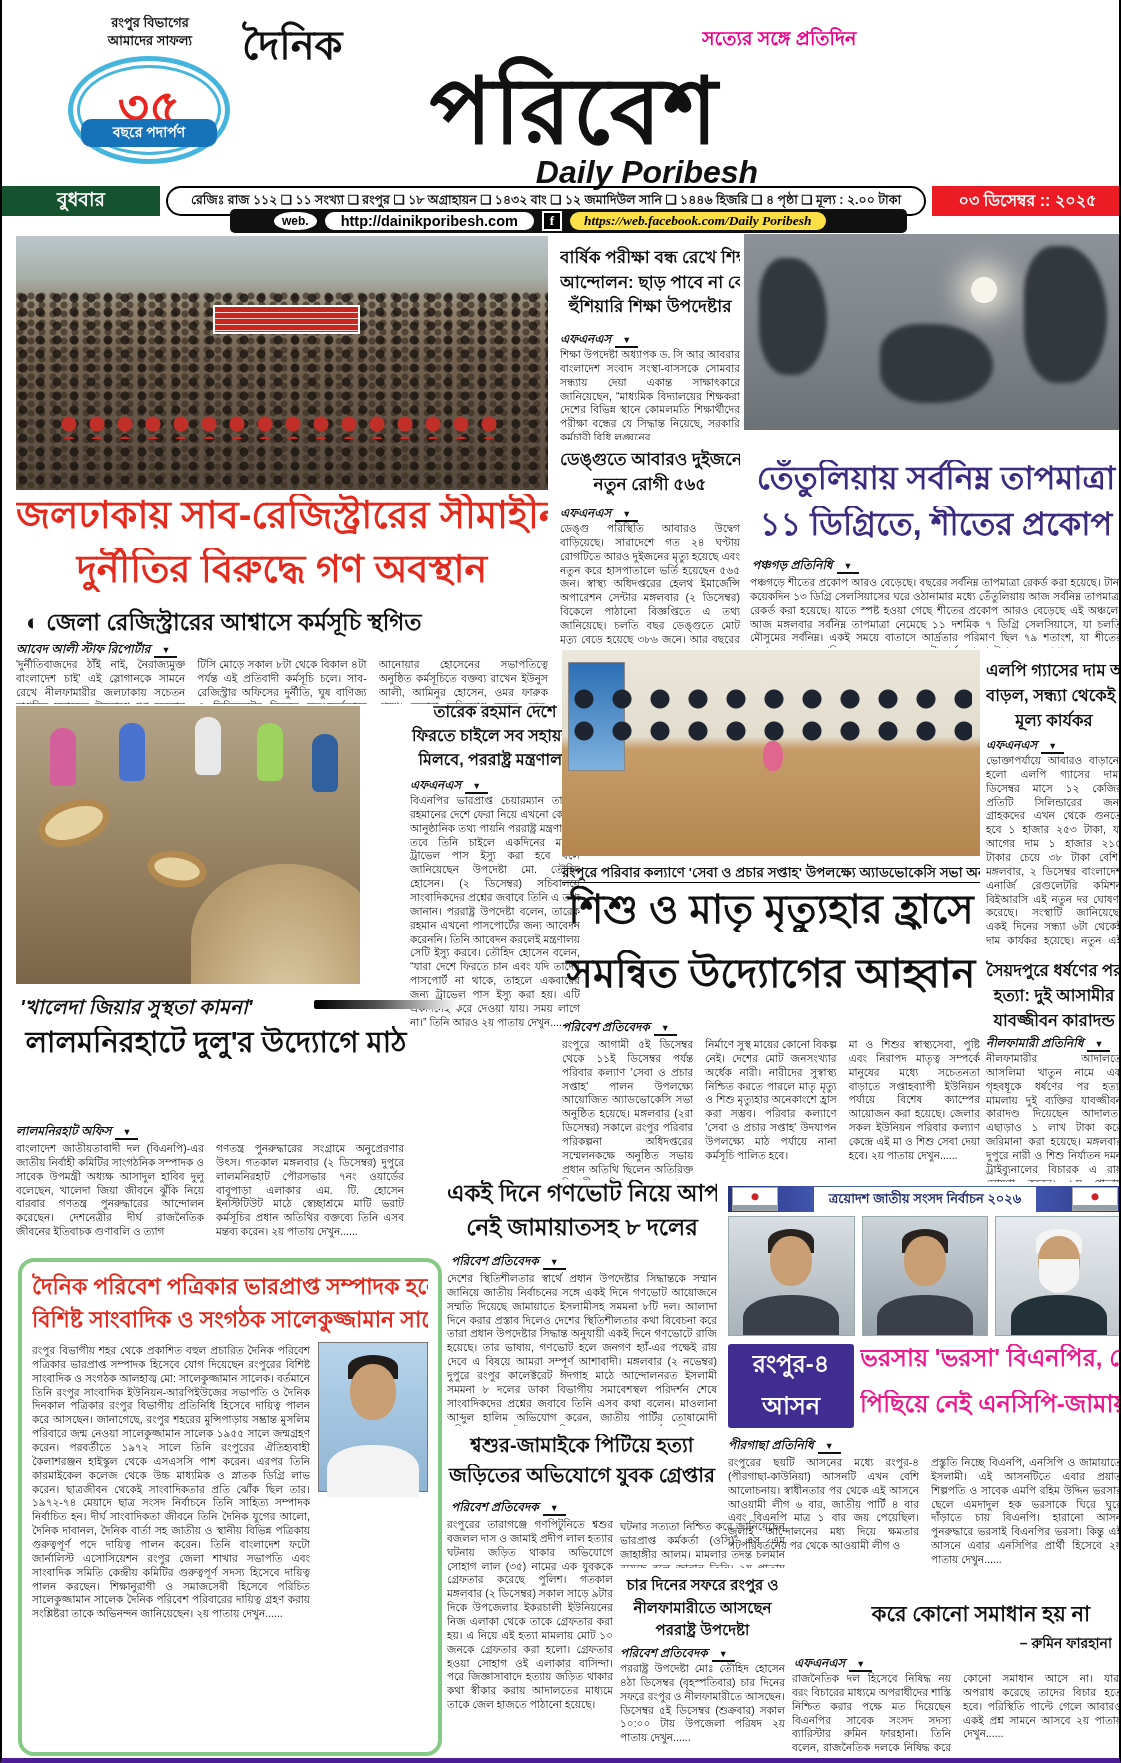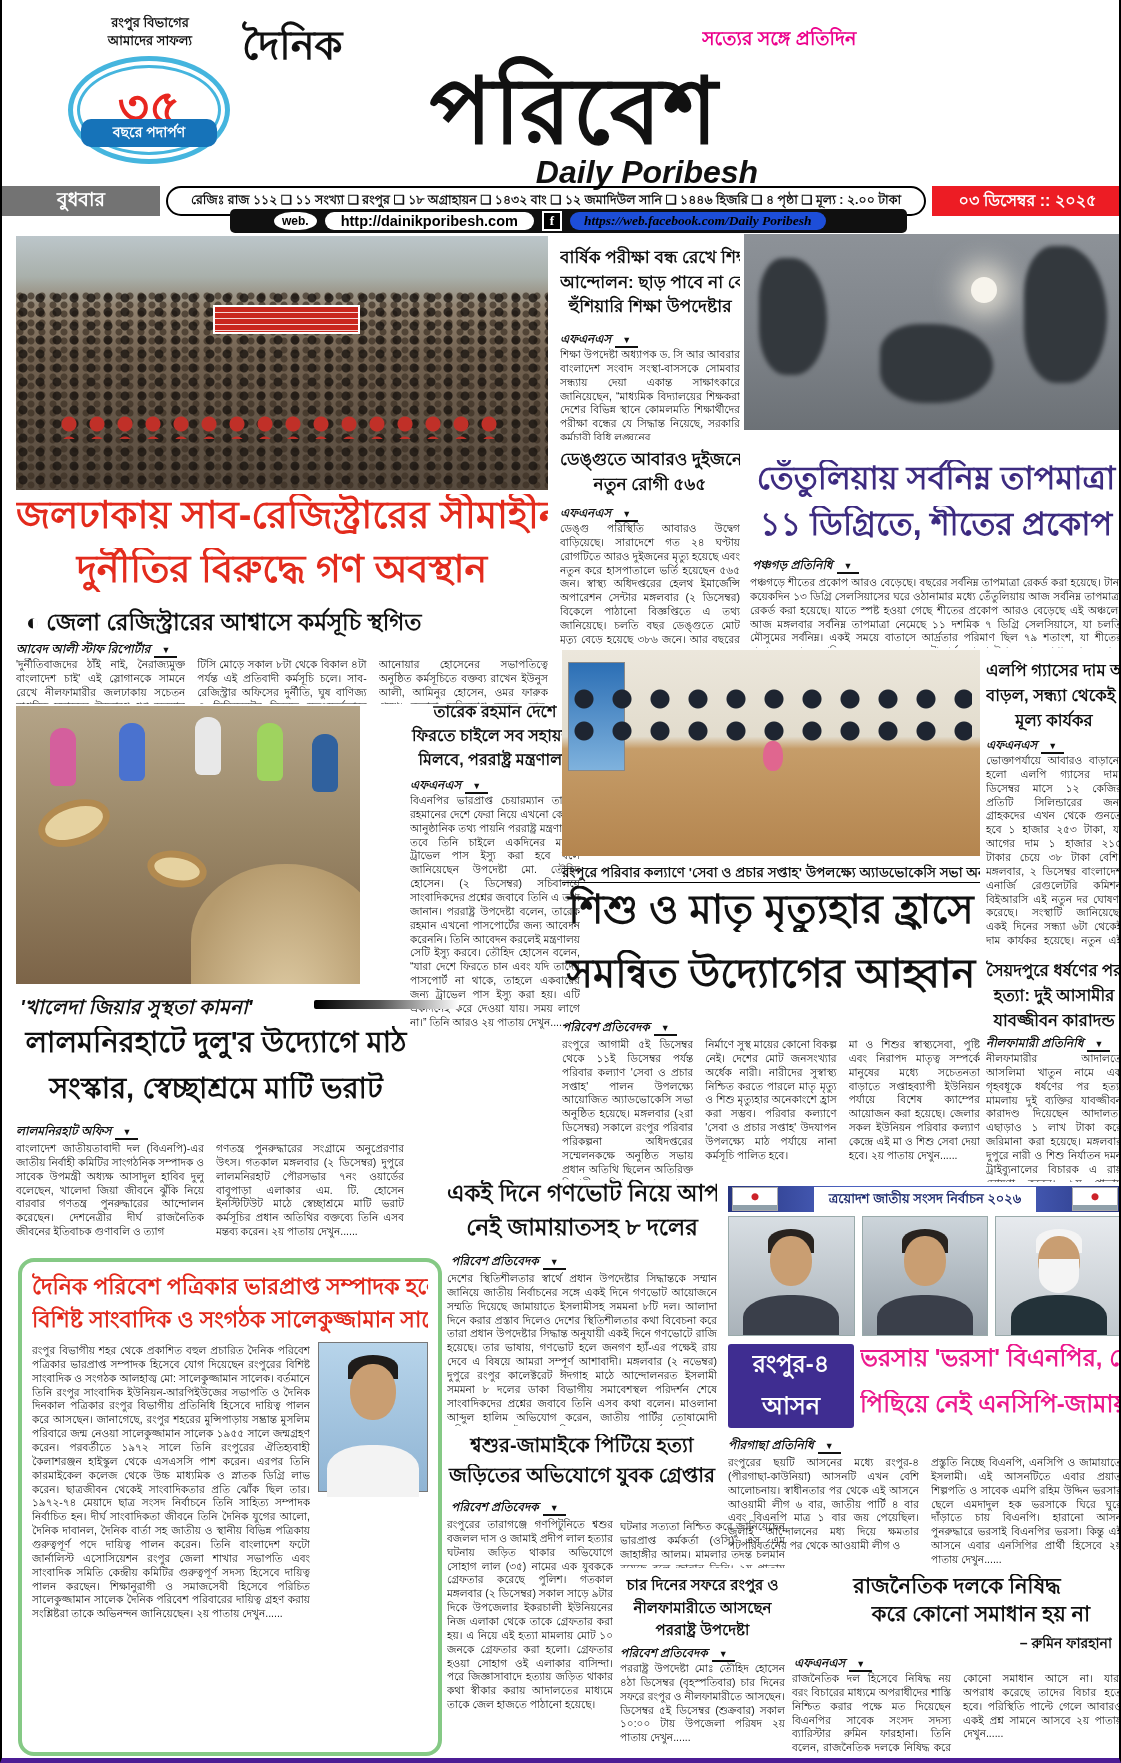--- a/index.html
+++ b/index.html
@@ -18,30 +18,30 @@
   .bt{font-size:10.5px;line-height:1.32;text-align:justify;color:#141414;overflow:hidden;}
   .colwrap{display:flex;gap:12px;overflow:hidden;}
   .colwrap>div{flex:1;overflow:hidden;}
   .photo{position:absolute;overflow:hidden;background:#ccc;}
   
   .badge{border-radius:50%;border:5px solid #45b5de;background:#fff;box-sizing:border-box;}
   .badge-inner{position:absolute;inset:4px;border-radius:50%;border:3px solid #45b5de;}
   .badge-num{position:absolute;top:10px;left:0;right:0;text-align:center;font-size:48px;font-weight:bold;color:#e8261f;}
   .badge-cap{position:absolute;left:8px;right:8px;bottom:12px;background:#1673b9;color:#fff;font-size:14px;font-weight:bold;
              text-align:center;border-radius:10px;padding:2px 0;white-space:nowrap;overflow:hidden;}
-  .daybox{background:#737373;color:#fff;font-weight:bold;font-size:19px;display:flex;align-items:center;justify-content:center;}
+  .daybox{background:#14532d;color:#fff;font-weight:bold;font-size:19px;display:flex;align-items:center;justify-content:center;}
   .datebox{background:#ed1c24;color:#fff;font-weight:bold;font-size:16px;display:flex;align-items:center;justify-content:center;white-space:nowrap;}
   .regpill{border:2px solid #000;border-radius:16px;font-size:12.5px;font-weight:bold;display:flex;align-items:center;
            justify-content:center;white-space:nowrap;overflow:hidden;padding:0 8px;box-sizing:border-box;}
   .webbar{background:#101010;border-radius:5px;display:flex;align-items:center;gap:8px;padding:0 6px;box-sizing:border-box;}
   .weboval{background:#fff;color:#000;font-weight:bold;font-size:12px;border-radius:50% / 60%;padding:2px 8px;}
   .webpill{background:#fff;color:#000;font-weight:bold;font-size:14.5px;border-radius:12px;padding:1px 16px;white-space:nowrap;}
   .fbsq{background:#000;color:#fff;border:2px solid #fff;font-weight:bold;font-size:13px;width:16px;height:16px;
         display:flex;align-items:center;justify-content:center;font-family:"Liberation Serif",serif;}
-  .fbpill{background:#1d4ed8;color:#000;font-weight:bold;font-style:italic;font-size:13.5px;border-radius:12px;padding:1px 14px;
+  .fbpill{background:#fde047;color:#000;font-weight:bold;font-style:italic;font-size:13.5px;border-radius:12px;padding:1px 14px;
           font-family:"Liberation Serif",serif;white-space:nowrap;}
   .subhead{font-size:23px;font-weight:bold;color:#111;}
   .gradbar{background:linear-gradient(90deg,#000 0%,#555 45%,#fff 100%);height:9px;border-radius:2px;}
   .greenbox{border:4px solid #85c985;border-radius:16px;box-sizing:border-box;padding:8px 10px;overflow:hidden;}
   .seatbox{background:#3f2d91;color:#fff;font-weight:bold;text-align:center;display:flex;flex-direction:column;
            justify-content:center;gap:2px;border-radius:3px;}
   .ecbanner{background:linear-gradient(90deg,#27357f,#4c62c0 30%,#4c62c0 70%,#27357f);display:flex;align-items:center;
             justify-content:space-between;padding:2px 4px;box-sizing:border-box;}
   .eccard{width:44px;height:22px;background:#fff;border:1px solid #aaa;
           background-image:radial-gradient(circle at 50% 40%,#cc2229 0 3px,rgba(0,0,0,0) 4px),
@@ -227,21 +227,20 @@
     <div class="fig" style="left:10%;top:8%;background:#d45f9d;"></div>
     <div class="fig" style="left:30%;top:6%;background:#4a72cf;"></div>
     <div class="fig" style="left:52%;top:4%;background:#e8e8e8;"></div>
     <div class="fig" style="left:70%;top:6%;background:#9fd35f;"></div>
     <div class="fig" style="left:86%;top:10%;background:#30619e;"></div>
   </div>
   <div class="abs nowrap" style="left:18px;top:992px;width:292px;font-size:20px;font-weight:bold;font-style:italic;">'খালেদা জিয়ার সুস্থতা কামনা'</div>
   <div class="abs gradbar" style="left:312px;top:1000px;width:145px;"></div>
 
   <div class="abs hl center nowrap" style="left:14px;top:1026px;width:400px;font-size:29px;">লালমনিরহাটে দুলু'র উদ্যোগে মাঠ</div>
-  <div class="abs hl center nowrap" style="left:14px;top:1072px;width:400px;font-size:29px;">সংস্কার, স্বেচ্ছাশ্রমে মাটি ভরাট</div>
   <div class="abs byline" style="left:14px;top:1122px;width:300px;">
     <span>লালমনিরহাট অফিস</span><span class="mk">▼</span>
   </div>
   <div class="abs colwrap" style="left:14px;top:1142px;width:388px;height:108px;">
     <div class="bt">বাংলাদেশ জাতীয়তাবাদী দল (বিএনপি)-এর জাতীয় নির্বাহী কমিটির সাংগঠনিক সম্পাদক ও সাবেক উপমন্ত্রী অধ্যক্ষ আসাদুল হাবিব দুলু বলেছেন, খালেদা জিয়া জীবনে ঝুঁকি নিয়ে বারবার গণতন্ত্র পুনরুদ্ধারের আন্দোলন করেছেন। দেশনেত্রীর দীর্ঘ রাজনৈতিক জীবনের ইতিবাচক গুণাবলি ও ত্যাগ</div>
     <div class="bt">গণতন্ত্র পুনরুদ্ধারের সংগ্রামে অনুপ্রেরণার উৎস। গতকাল মঙ্গলবার (২ ডিসেম্বর) দুপুরে লালমনিরহাট পৌরসভার ৭নং ওয়ার্ডের বাবুপাড়া এলাকার এম. টি. হোসেন ইনস্টিটিউট মাঠে স্বেচ্ছাশ্রমে মাটি ভরাট কর্মসূচির প্রধান অতিথির বক্তব্যে তিনি এসব মন্তব্য করেন।   ২য় পাতায় দেখুন......</div>
   </div>
 
   <div class="abs greenbox" style="left:16px;top:1258px;width:424px;height:498px;">
     <div class="hl red center" style="font-size:22px;line-height:1.5;">
@@ -311,21 +310,20 @@
   <div class="abs hl pink center nowrap" style="left:858px;top:1344px;width:262px;font-size:24px;">ভরসায় 'ভরসা' বিএনপির, দৌড়ে</div>
   <div class="abs hl pink center nowrap" style="left:858px;top:1390px;width:262px;font-size:24px;">পিছিয়ে নেই এনসিপি-জামায়াত</div>
   <div class="abs byline" style="left:726px;top:1436px;width:260px;">
     <span>পীরগাছা প্রতিনিধি</span><span class="mk">▼</span>
   </div>
   <div class="abs colwrap" style="left:726px;top:1456px;width:394px;height:110px;">
     <div class="bt">রংপুরের ছয়টি আসনের মধ্যে রংপুর-৪ (পীরগাছা-কাউনিয়া) আসনটি এখন বেশি আলোচনায়। স্বাধীনতার পর থেকে এই আসনে আওয়ামী লীগ ৬ বার, জাতীয় পার্টি ৪ বার এবং বিএনপি মাত্র ১ বার জয় পেয়েছিল। জুলাই আন্দোলনের মধ্য দিয়ে ক্ষমতার পটপরিবর্তনের পর থেকে আওয়ামী লীগ ও</div>
     <div class="bt">প্রস্তুতি নিচ্ছে বিএনপি, এনসিপি ও জামায়াতে ইসলামী। এই আসনটিতে এবার প্রয়াত শিল্পপতি ও সাব‌েক এমপি রহিম উদ্দিন ভরসার ছেলে এমদাদুল হক ভরসাকে ঘিরে ঘুরে দাঁড়াতে চায় বিএনপি। হারানো আসন পুনরুদ্ধারে ভরসাই বিএনপির ভরসা। কিন্তু এই আসনে এবার এনসিপির প্রার্থী হিসেবে   ২য় পাতায় দেখুন......</div>
   </div>
 
-  <div class="abs hl center nowrap" style="left:790px;top:1574px;width:330px;font-size:21px;">রাজনৈতিক দলকে নিষিদ্ধ</div>
   <div class="abs hl center nowrap" style="left:814px;top:1602px;width:330px;font-size:21px;">করে কোনো সমাধান হয় না</div>
   <div class="abs nowrap" style="left:790px;top:1632px;width:320px;font-size:14px;font-weight:bold;text-align:right;">– রুমিন ফারহানা</div>
   <div class="abs byline" style="left:792px;top:1654px;width:200px;">
     <span>এফএনএস</span><span class="mk">▼</span>
   </div>
   <div class="abs bt" style="left:790px;top:1672px;width:330px;height:86px;column-count:2;column-gap:12px;">রাজনৈতিক দল হিসেবে নিষিদ্ধ নয় বরং বিচারের মাধ্যমে অপরাধীদের শাস্তি নিশ্চিত করার পক্ষে মত দিয়েছেন বিএনপির সাবেক সংসদ সদস্য ব্যারিস্টার রুমিন ফারহানা। তিনি বলেন, রাজনৈতিক দলকে নিষিদ্ধ করে কোনো সমাধান আসে না। যারা অপরাধ করেছে তাদের বিচার হতে হবে। পরিস্থিতি পাল্টে গেলে আবারও একই প্রশ্ন সামনে আসবে   ২য় পাতায় দেখুন......</div>
 
 </div>
 
 </body></html>

